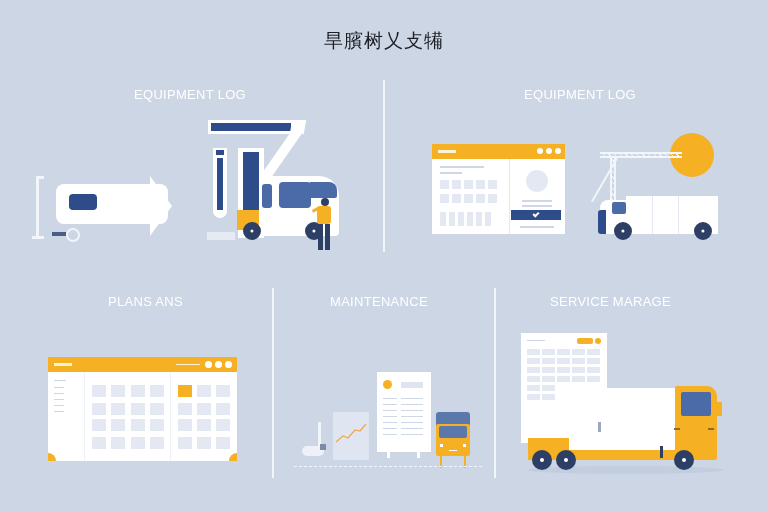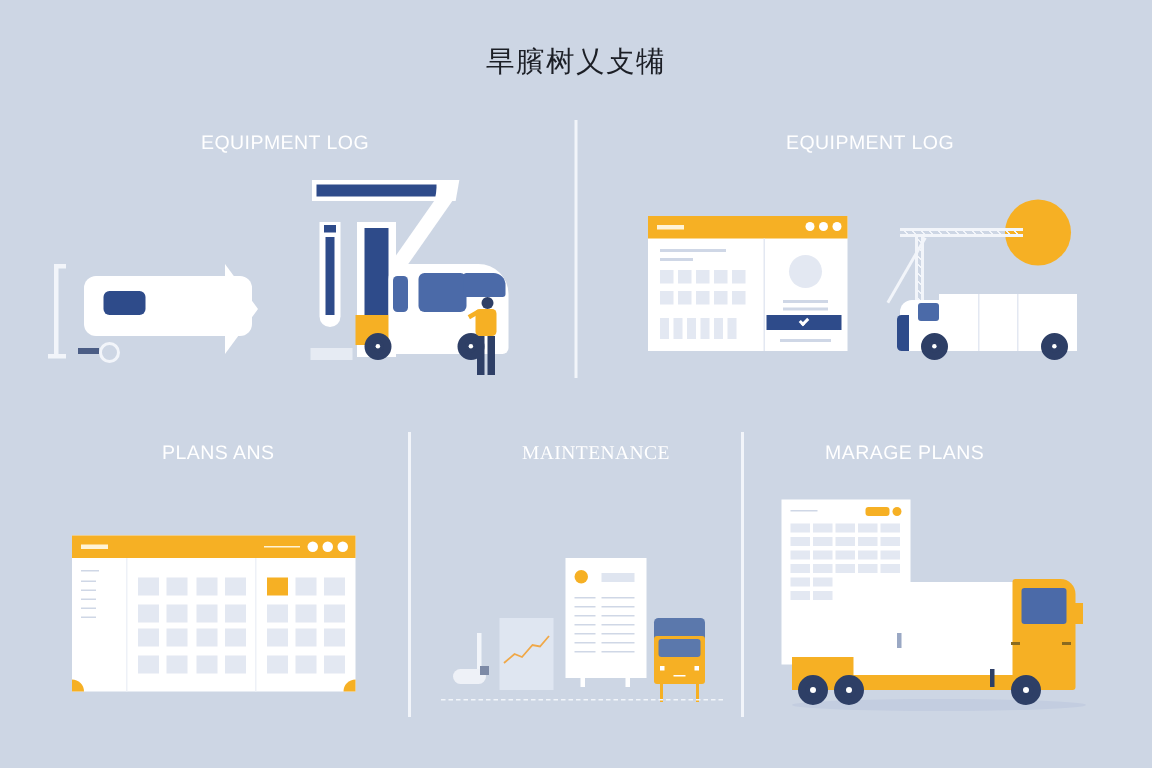--- a/index.html
+++ b/index.html
@@ -42,22 +42,22 @@
 
 <div class="page-title">旱臏树乂攴犕</div>
 
 <div class="divider" style="left:383px; top:80px; height:172px;"></div>
 <div class="divider" style="left:272px; top:288px; height:190px;"></div>
 <div class="divider" style="left:494px; top:288px; height:190px;"></div>
 
 <div class="section-label" style="left:134px; top:87px;">EQUIPMENT LOG</div>
 <div class="section-label" style="left:524px; top:87px;">EQUIPMENT LOG</div>
 <div class="section-label" style="left:108px; top:294px;">PLANS ANS</div>
-<div class="section-label" style="left:348px; top:294px;font-family:Liberation Serif, serif;">MAINTENANCE</div>
-<div class="section-label" style="left:550px; top:294px;">MARAGE PLANS</div>
+<div class="section-label" style="left:330px; top:294px;">MAINTENANCE</div>
+<div class="section-label" style="left:550px; top:294px;">SERVICE MARAGE</div>
 
 <div class="abs" style="left:32px; top:176px; width:140px; height:66px;">
   <div class="abs" style="left:4px; top:0; width:3px; height:62px; background:#f2f5fa;"></div>
   <div class="abs" style="left:0; top:60px; width:12px; height:3px; background:#f2f5fa;"></div>
   <div class="abs" style="left:4px; top:0; width:8px; height:3px; background:#f2f5fa;"></div>
   <div class="abs white" style="left:24px; top:8px; width:112px; height:40px; border-radius:8px;"></div>
   <div class="abs" style="left:118px; top:0; width:0; height:0; border-top:30px solid transparent; border-bottom:30px solid transparent; border-left:22px solid #ffffff;"></div>
   <div class="abs navy" style="left:37px; top:18px; width:28px; height:16px; border-radius:4px;"></div>
   <div class="abs" style="left:34px; top:52px; width:14px; height:14px; border-radius:50%; border:2px solid #f2f5fa;"></div>
   <div class="abs" style="left:20px; top:56px; width:14px; height:4px; background:#4b5d85;"></div>

